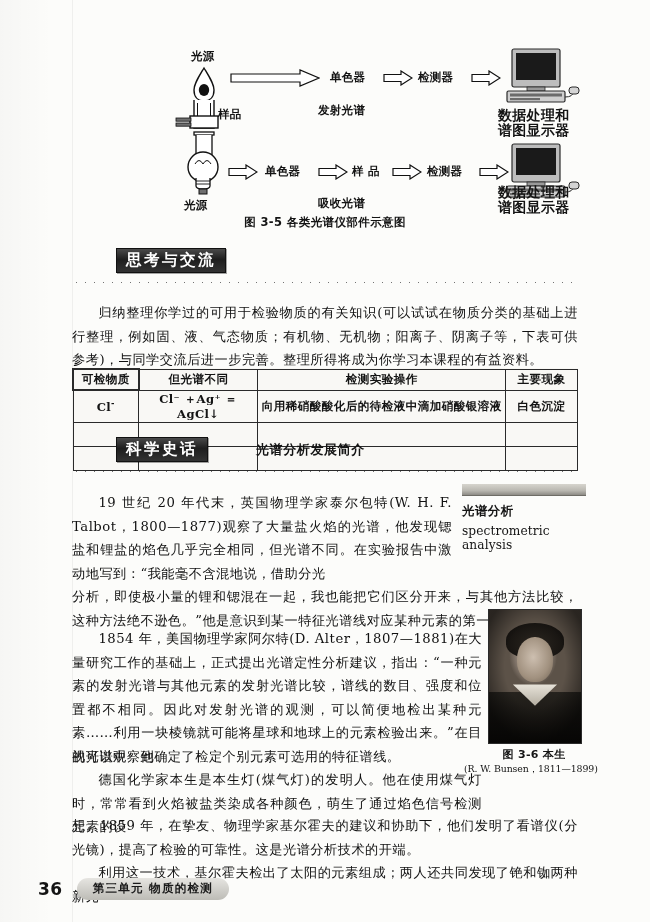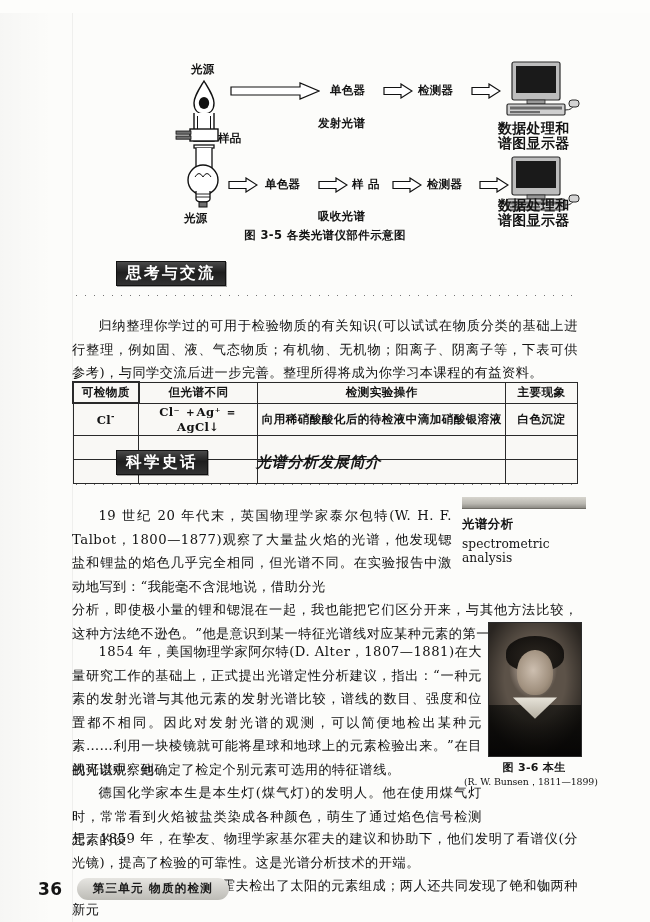--- a/index.html
+++ b/index.html
@@ -14,21 +14,20 @@
     color: #141414;
     overflow: hidden;
     position: relative;
   }
   .page {
     position: absolute;
     inset: 0;
     background:
       linear-gradient(to right, rgba(0,0,0,0.022), rgba(0,0,0,0) 8%),
       #fcfcfa;
-    margin-top: 13px;
   }
   .edge-line {
     position: absolute;
     left: 72px;
     top: 0;
     width: 1px;
     height: 922px;
     background: rgba(0,0,0,0.05);
   }
 
@@ -80,25 +79,24 @@
     color: #fff;
     font-size: 15.5px;
     font-weight: bold;
     letter-spacing: 2.5px;
     padding: 3px 9px 4px 9px;
     line-height: 1.05;
     box-shadow: 1px 1px 0 rgba(0,0,0,.35);
     white-space: nowrap;
   }
   .sec-subtitle {
-    font-size: 15px;
+    font-size: 13px;
     font-weight: bold;
     letter-spacing: .6px;
     white-space: nowrap;
-    font-style: italic;
   }
   .dotrule {
     position: absolute;
     left: 72px;
     width: 506px;
     height: 3px;
     background-image: radial-gradient(circle, #5a5a5a 0.7px, transparent 0.9px);
     background-size: 9px 3px;
     background-repeat: repeat-x;
     opacity: .85;
@@ -265,21 +263,21 @@
       <path d="M32 2 C26 12 22 18 22 24 C22 31 26 35 32 35 C38 35 42 31 42 24 C42 18 38 12 32 2 Z" fill="#fff" stroke="#111" stroke-width="1.4"></path>
       <ellipse cx="32" cy="24" rx="5.2" ry="6" fill="#111"></ellipse>
       <path d="M22 34 L22 62 L42 62 L42 34" fill="#fff" stroke="#111" stroke-width="1.4"></path>
       <path d="M25.5 37 L25.5 62 M38.5 37 L38.5 62" stroke="#111" stroke-width="1"></path>
       <rect x="18" y="50" width="28" height="12" fill="#fff" stroke="#111" stroke-width="1.4"></rect>
       <rect x="4" y="52" width="15" height="3.2" fill="#6f6f6f" stroke="#111" stroke-width=".8"></rect>
       <rect x="4" y="57" width="15" height="3.2" fill="#6f6f6f" stroke="#111" stroke-width=".8"></rect>
       <rect x="22" y="66" width="20" height="3" fill="#fff" stroke="#111" stroke-width="1.3"></rect>
       <path d="M24 69 L24 88 Q24 92 28 92 L36 92 Q40 92 40 88 L40 69" fill="#fff" stroke="#111" stroke-width="1.3"></path>
     </svg>
-    <div class="caption-txt" style="left:218px; top:118px;">样品</div>
+    <div class="caption-txt" style="left:218px; top:107px;">样品</div>
 
     <svg width="90" height="18" style="position:absolute;left:230px;top:69px;" viewBox="0 0 90 18">
       <path d="M1 5 L70 5 L70 1 L89 9 L70 17 L70 13 L1 13 Z" fill="#fff" stroke="#111" stroke-width="1.2"></path>
     </svg>
 
     <div class="caption-txt" style="left:330px; top:70px;">单色器</div>
 
     <svg width="30" height="16" style="position:absolute;left:383px;top:70px;" viewBox="0 0 30 16">
       <path d="M1 4.5 L18 4.5 L18 1 L29 8 L18 15 L18 11.5 L1 11.5 Z" fill="#fff" stroke="#111" stroke-width="1.2"></path>
     </svg>

